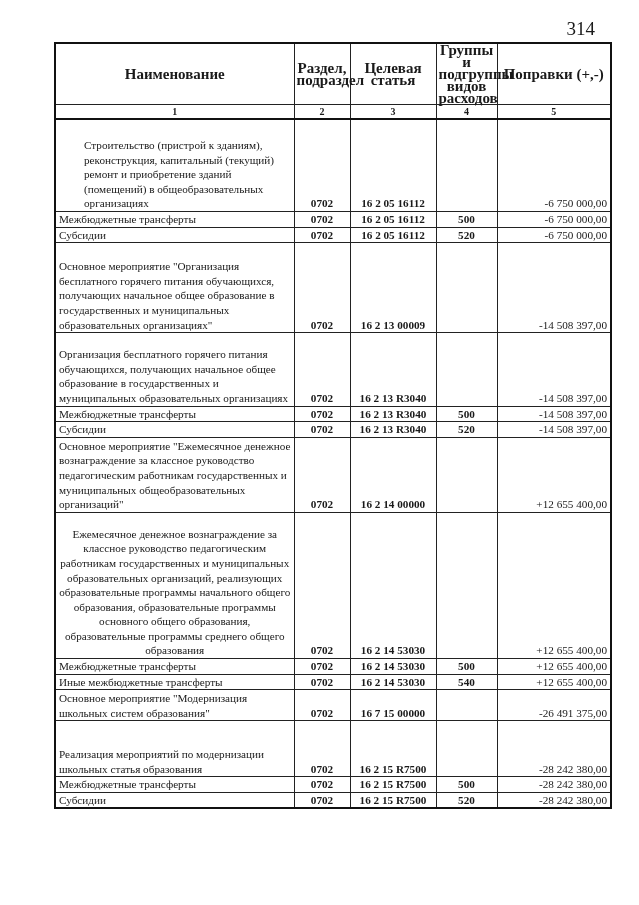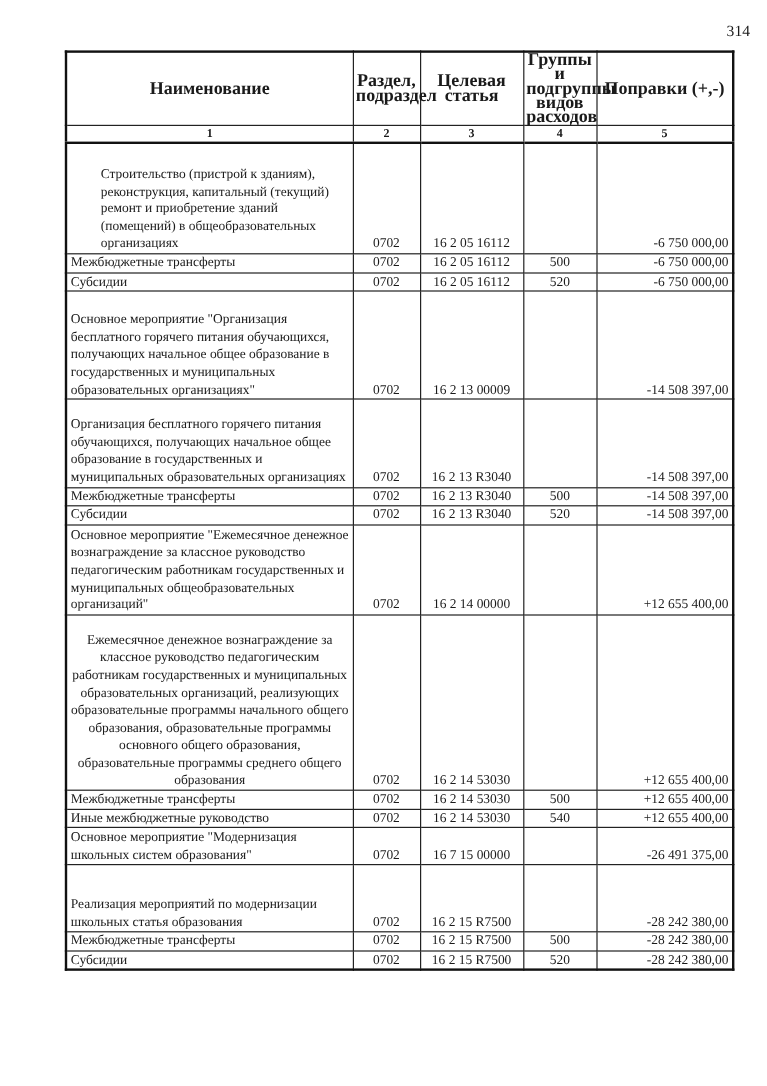--- a/index.html
+++ b/index.html
@@ -1,31 +1,31 @@
 <!DOCTYPE html>
 <html><head>
 <meta charset="utf-8">
 <style>
   html, body { margin: 0; padding: 0; background: #ffffff; }
   body { width: 639px; height: 905px; position: relative; overflow: hidden;
          font-family: "Liberation Serif", "DejaVu Serif", serif; color: #1a1a1a; }
-  .page-number { position: absolute; top: 18px; right: 14px; font-size: 13px; font-family: Liberation Serif, serif; }
+  .page-number { position: absolute; top: 18px; right: 44px; font-size: 19px; font-family: Liberation Serif, serif; }
   table.budget { position: absolute; left: 54px; top: 42px; border-collapse: collapse;
                  table-layout: fixed; width: 556px; }
   table.budget td, table.budget th { border: 1px solid #222; padding: 0 3px; font-size: 11.2px;
                  line-height: 14.6px; vertical-align: bottom; }
   table.budget th { font-weight: bold; font-size: 15px; line-height: 12px; text-align: center;
                  vertical-align: middle; padding: 0 2px; }
   table.budget { border: 2px solid #111; }
   tr.head-row th { height: 49px; }
   tr.num-row th { height: 13px; font-size: 10px; line-height: 12px; border-bottom: 2px solid #111; }
   col.c1 { width: 239px; } col.c2 { width: 56px; } col.c3 { width: 86px; }
   col.c4 { width: 61px; } col.c5 { width: 114px; }
   td.name { text-align: left; padding-left: 2px; padding-right: 1px; }
-  td.sec, td.code, td.grp { text-align: center; }
+  td.sec, td.code, td.grp { text-align: center; font-weight: bold; }
   td.amt { text-align: right; padding-right: 2px; }
 </style>
 </head>
 <body>
 
 <div class="page-number">314</div>
 
 <table class="budget">
   <colgroup>
       <col class="c1">
@@ -115,21 +115,21 @@
         <td class="amt">+12 655 400,00</td>
       </tr>
       <tr style="height: 15px;">
         <td class="name">Межбюджетные трансферты</td>
         <td class="sec">0702</td>
         <td class="code">16 2 14 53030</td>
         <td class="grp">500</td>
         <td class="amt">+12 655 400,00</td>
       </tr>
       <tr style="height: 15px;">
-        <td class="name">Иные межбюджетные руководство</td>
+        <td class="name">Иные межбюджетные трансферты</td>
         <td class="sec">0702</td>
         <td class="code">16 2 14 53030</td>
         <td class="grp">540</td>
         <td class="amt">+12 655 400,00</td>
       </tr>
       <tr style="height: 31px;">
         <td class="name">Основное мероприятие "Модернизация школьных систем образования"</td>
         <td class="sec">0702</td>
         <td class="code">16 7 15 00000</td>
         <td class="grp"></td>

